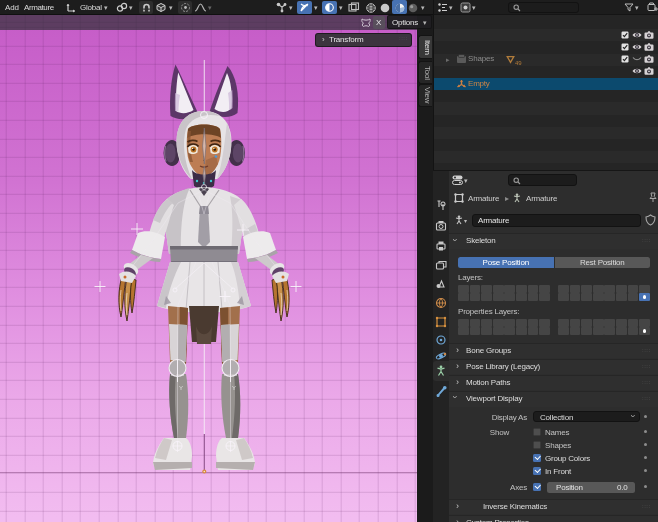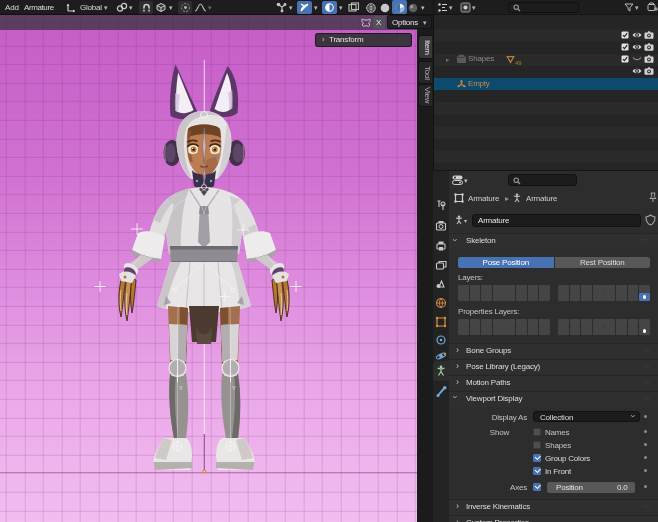--- a/index.html
+++ b/index.html
@@ -645,19 +645,19 @@
 
     <span class="rlbl" style="left:38px;width:40px;top:312px">Axes</span>
     <div class="chk on" style="left:84px;top:312px"></div>
     <div class="abs" style="left:98px;top:311px;width:88px;height:11px;background:#585858;border-radius:2.5px"></div>
     <span class="lbl" style="left:107px;top:312px;color:#e2e2e2">Position</span>
     <span class="lbl" style="left:168px;top:312px;color:#e2e2e2">0.0</span>
     <div class="dot" style="left:195px;top:314px"></div>
 
     <div class="phdr" style="top:328px;height:15px"></div>
     <span class="abs" style="left:7px;top:330px;color:#c8c8c8;font-size:9px">›</span>
-    <span class="lbl" style="left:17px;top:331px;color:#dedede">Inverse Kinematics</span>
+    <span class="lbl" style="left:34px;top:331px;color:#dedede">Inverse Kinematics</span>
     <span class="ddots" style="left:193px;top:332px">::::</span>
     <div class="phdr" style="top:344px;height:8px"></div>
     <span class="abs" style="left:7px;top:346px;color:#c8c8c8;font-size:9px">›</span>
     <span class="lbl" style="left:17px;top:347px;color:#dedede">Custom Properties</span>
   </div>
 </div>
 
 </body></html>

